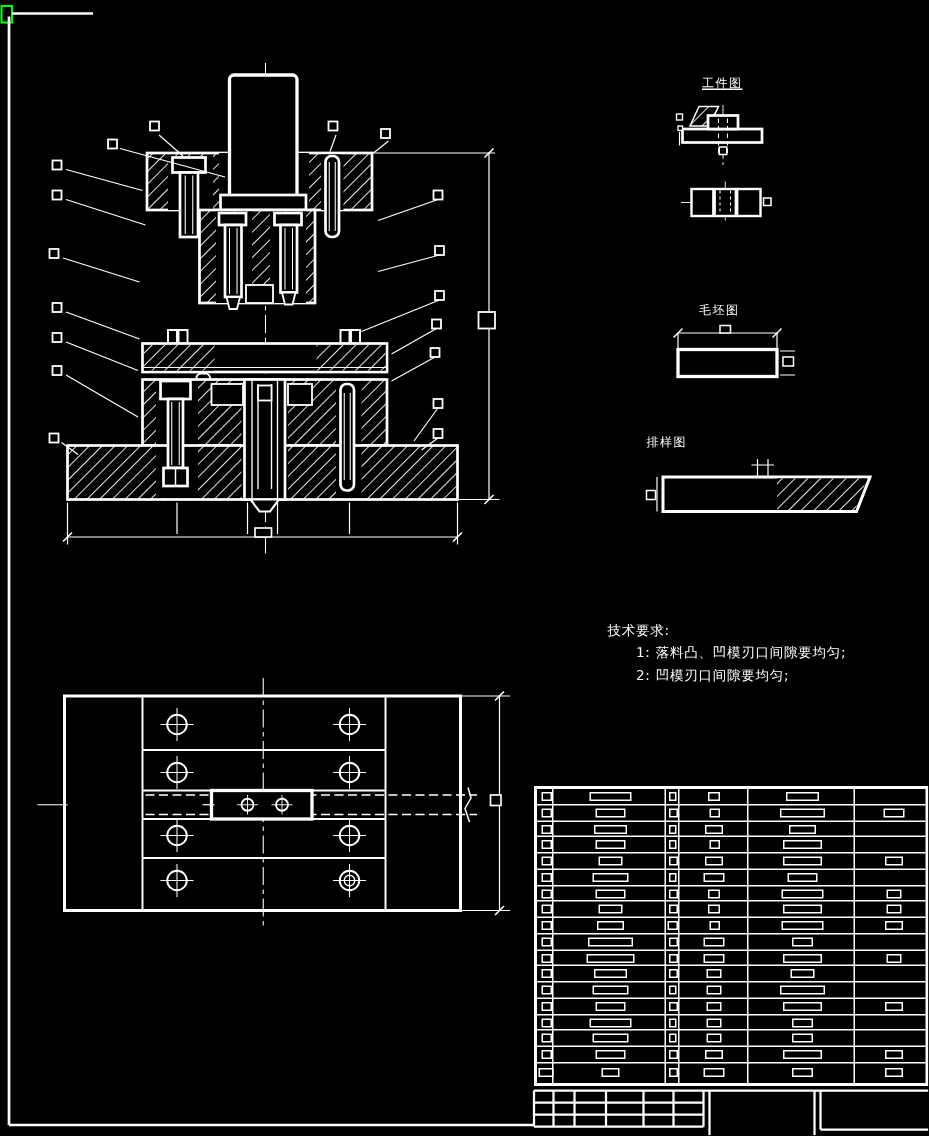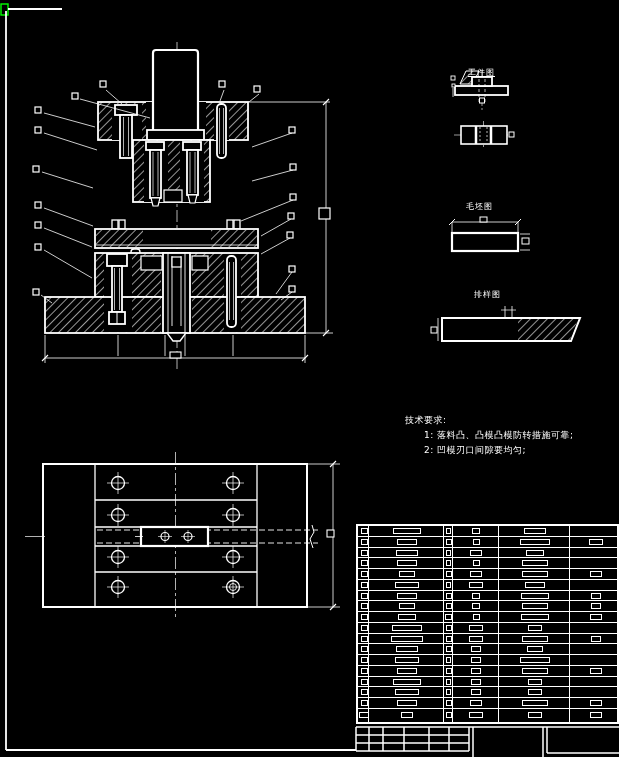--- a/index.html
+++ b/index.html
@@ -317,27 +317,27 @@
     <line x1="429" y1="727" x2="429" y2="751"></line>
     <line x1="449" y1="727" x2="449" y2="751"></line>
     <line x1="469" y1="727" x2="469" y2="751"></line>
     <line x1="473" y1="727" x2="473" y2="757"></line>
     <line x1="543" y1="727" x2="543" y2="757"></line>
     <line x1="547" y1="727" x2="547" y2="753"></line>
     <line x1="547" y1="753" x2="619" y2="753"></line>
   </g>
 </svg>
 
-<div class="lbl" style="left:468px;top:67px;text-decoration:underline;">工件图</div>
+<div class="lbl" style="left:468px;top:50px;text-decoration:underline;">工件图</div>
 <div class="lbl" style="left:466px;top:201px;">毛坯图</div>
-<div class="lbl" style="left:474px;top:289px;">排样图</div>
+<div class="lbl" style="left:431px;top:289px;">排样图</div>
 
 <div>
   <div class="tech" style="left:405px;top:414px;">技术要求:</div>
-  <div class="tech" style="left:424px;top:429px;">1: 落料凸、凸模凸模防转措施可靠;</div>
+  <div class="tech" style="left:424px;top:429px;">1: 落料凸、凹模刃口间隙要均匀;</div>
   <div class="tech" style="left:424px;top:444px;">2: 凹模刃口间隙要均匀;</div>
 </div>
 
 <div id="bom">
       <div class="bom-row" style="top: 0px; height: 10.7647px;">
         <div class="blob" style="left: 2.5px; width: 5px; top: 2px;"></div>
         <div class="blob" style="left: 34.5px; width: 26px; top: 2px;"></div>
         <div class="blob" style="left: 88px; width: 3px; top: 2px;"></div>
         <div class="blob" style="left: 114px; width: 6px; top: 2px;"></div>
         <div class="blob" style="left: 165.5px; width: 20px; top: 2px;"></div>

